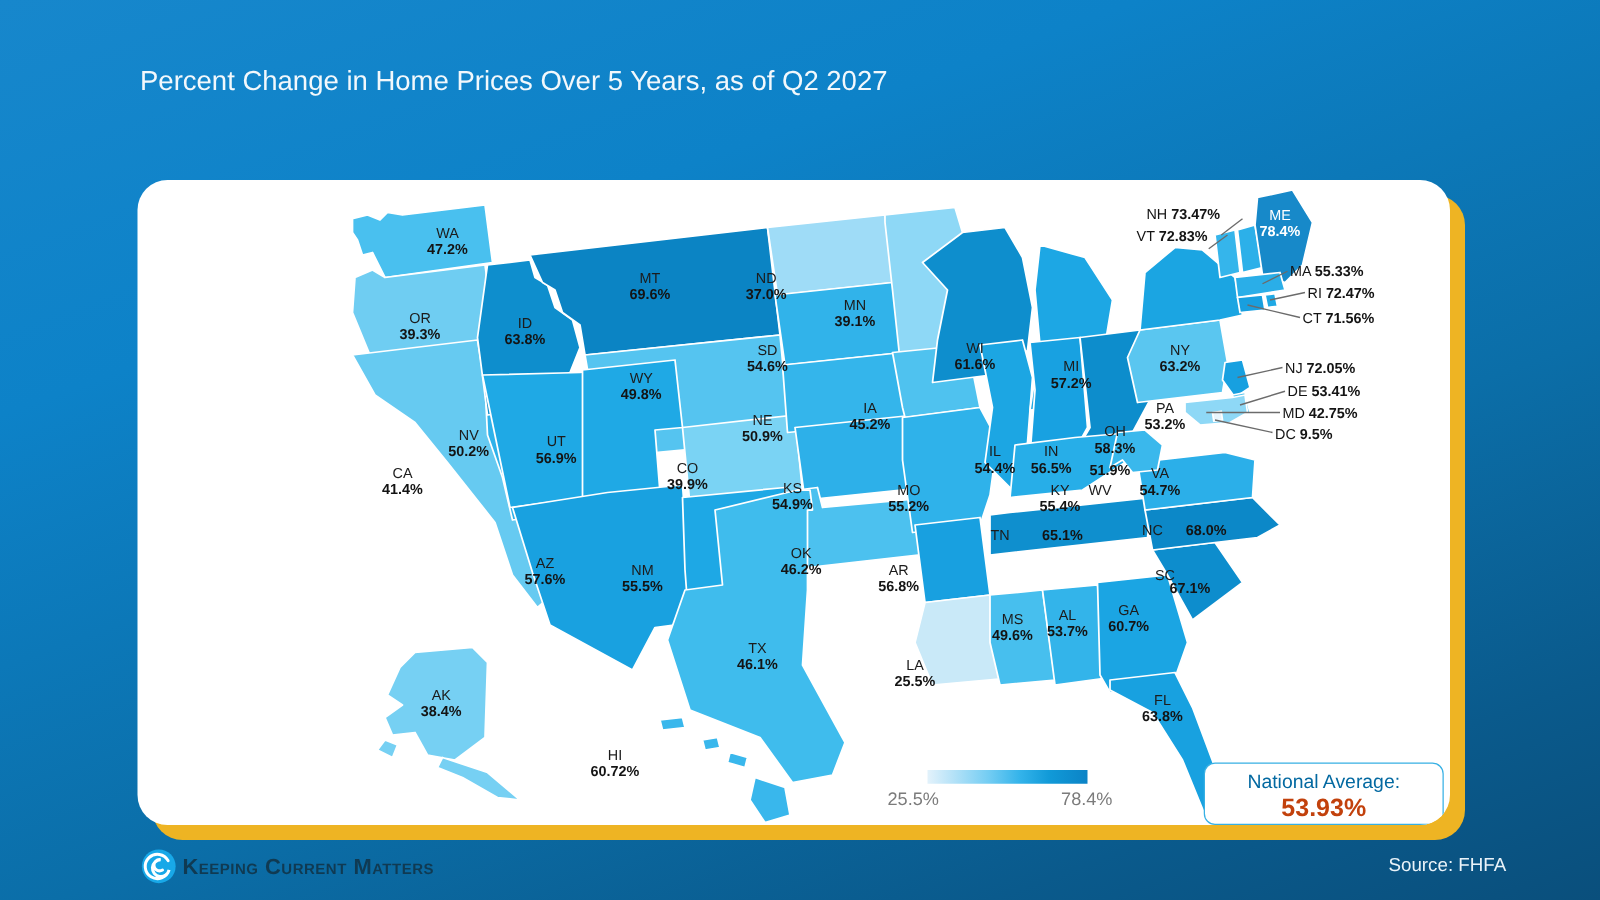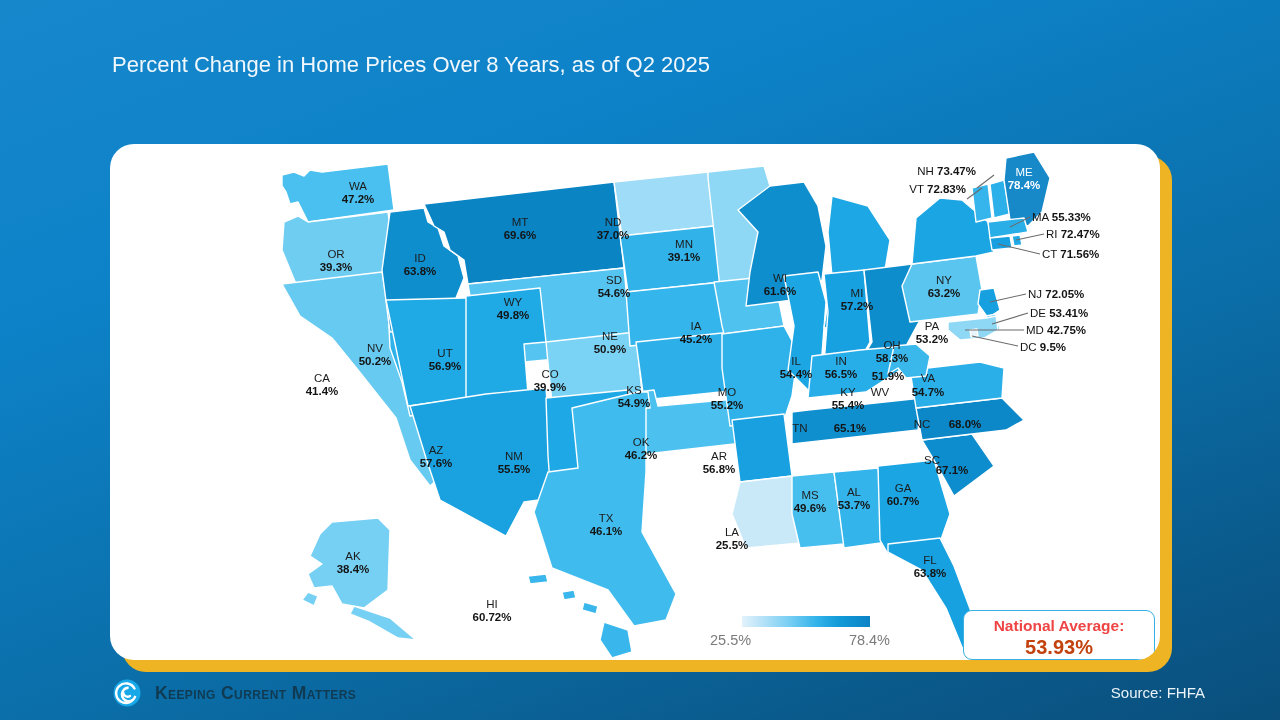--- a/index.html
+++ b/index.html
@@ -94,37 +94,37 @@
     position: absolute;
     left: 853px; top: 466px;
     width: 192px; height: 50px;
     border: 1.6px solid #37b0e4;
     border-radius: 9px;
     background: #ffffff;
     text-align: center;
     padding-top: 5px;
   }
   #natavg-label {
-    color: #ef4444;
+    color: #0369a1;
     font-size: 15.5px;
-    font-weight: bold;
+    font-weight: normal;
     line-height: 1.25;
   }
   #natavg-value {
     color: #c2410c;
     font-size: 20px;
     font-weight: bold;
     line-height: 1.25;
   }
 
   
   #footer-logo {
     position: absolute;
     left: 112px; top: 678px;
-    display: flex; align-items: center; gap: 13px;
+    display: flex; align-items: center; gap: 4px;
   }
   #logo-mark { width: 30px; height: 30px; display: block; }
   #logo-text {
     color: #103a52;
     font-size: 17.5px;
     font-weight: bold;
     font-variant: small-caps;
     letter-spacing: 0.4px;
     white-space: nowrap;
   }
@@ -133,21 +133,21 @@
     right: 75px; top: 684px;
     color: #eaf3f9;
     font-size: 15px;
     white-space: nowrap;
   }
 </style>
 </head>
 <body>
 
 <div id="header">
-  <div id="subtitle">Percent Change in Home Prices Over 8 Years, as of Q2 2025</div>
+  <div id="subtitle">Percent Change in Home Prices Over 5 Years, as of Q2 2027</div>
 </div>
 
 <div id="card-shadow"></div>
 <div id="card">
 
   <div id="map-wrap">
     <svg id="map-svg" viewBox="0 0 1050 516">
       <defs>
         <clipPath id="cardclip">
             <rect x="0" y="0" width="1050" height="516" rx="24"></rect>

